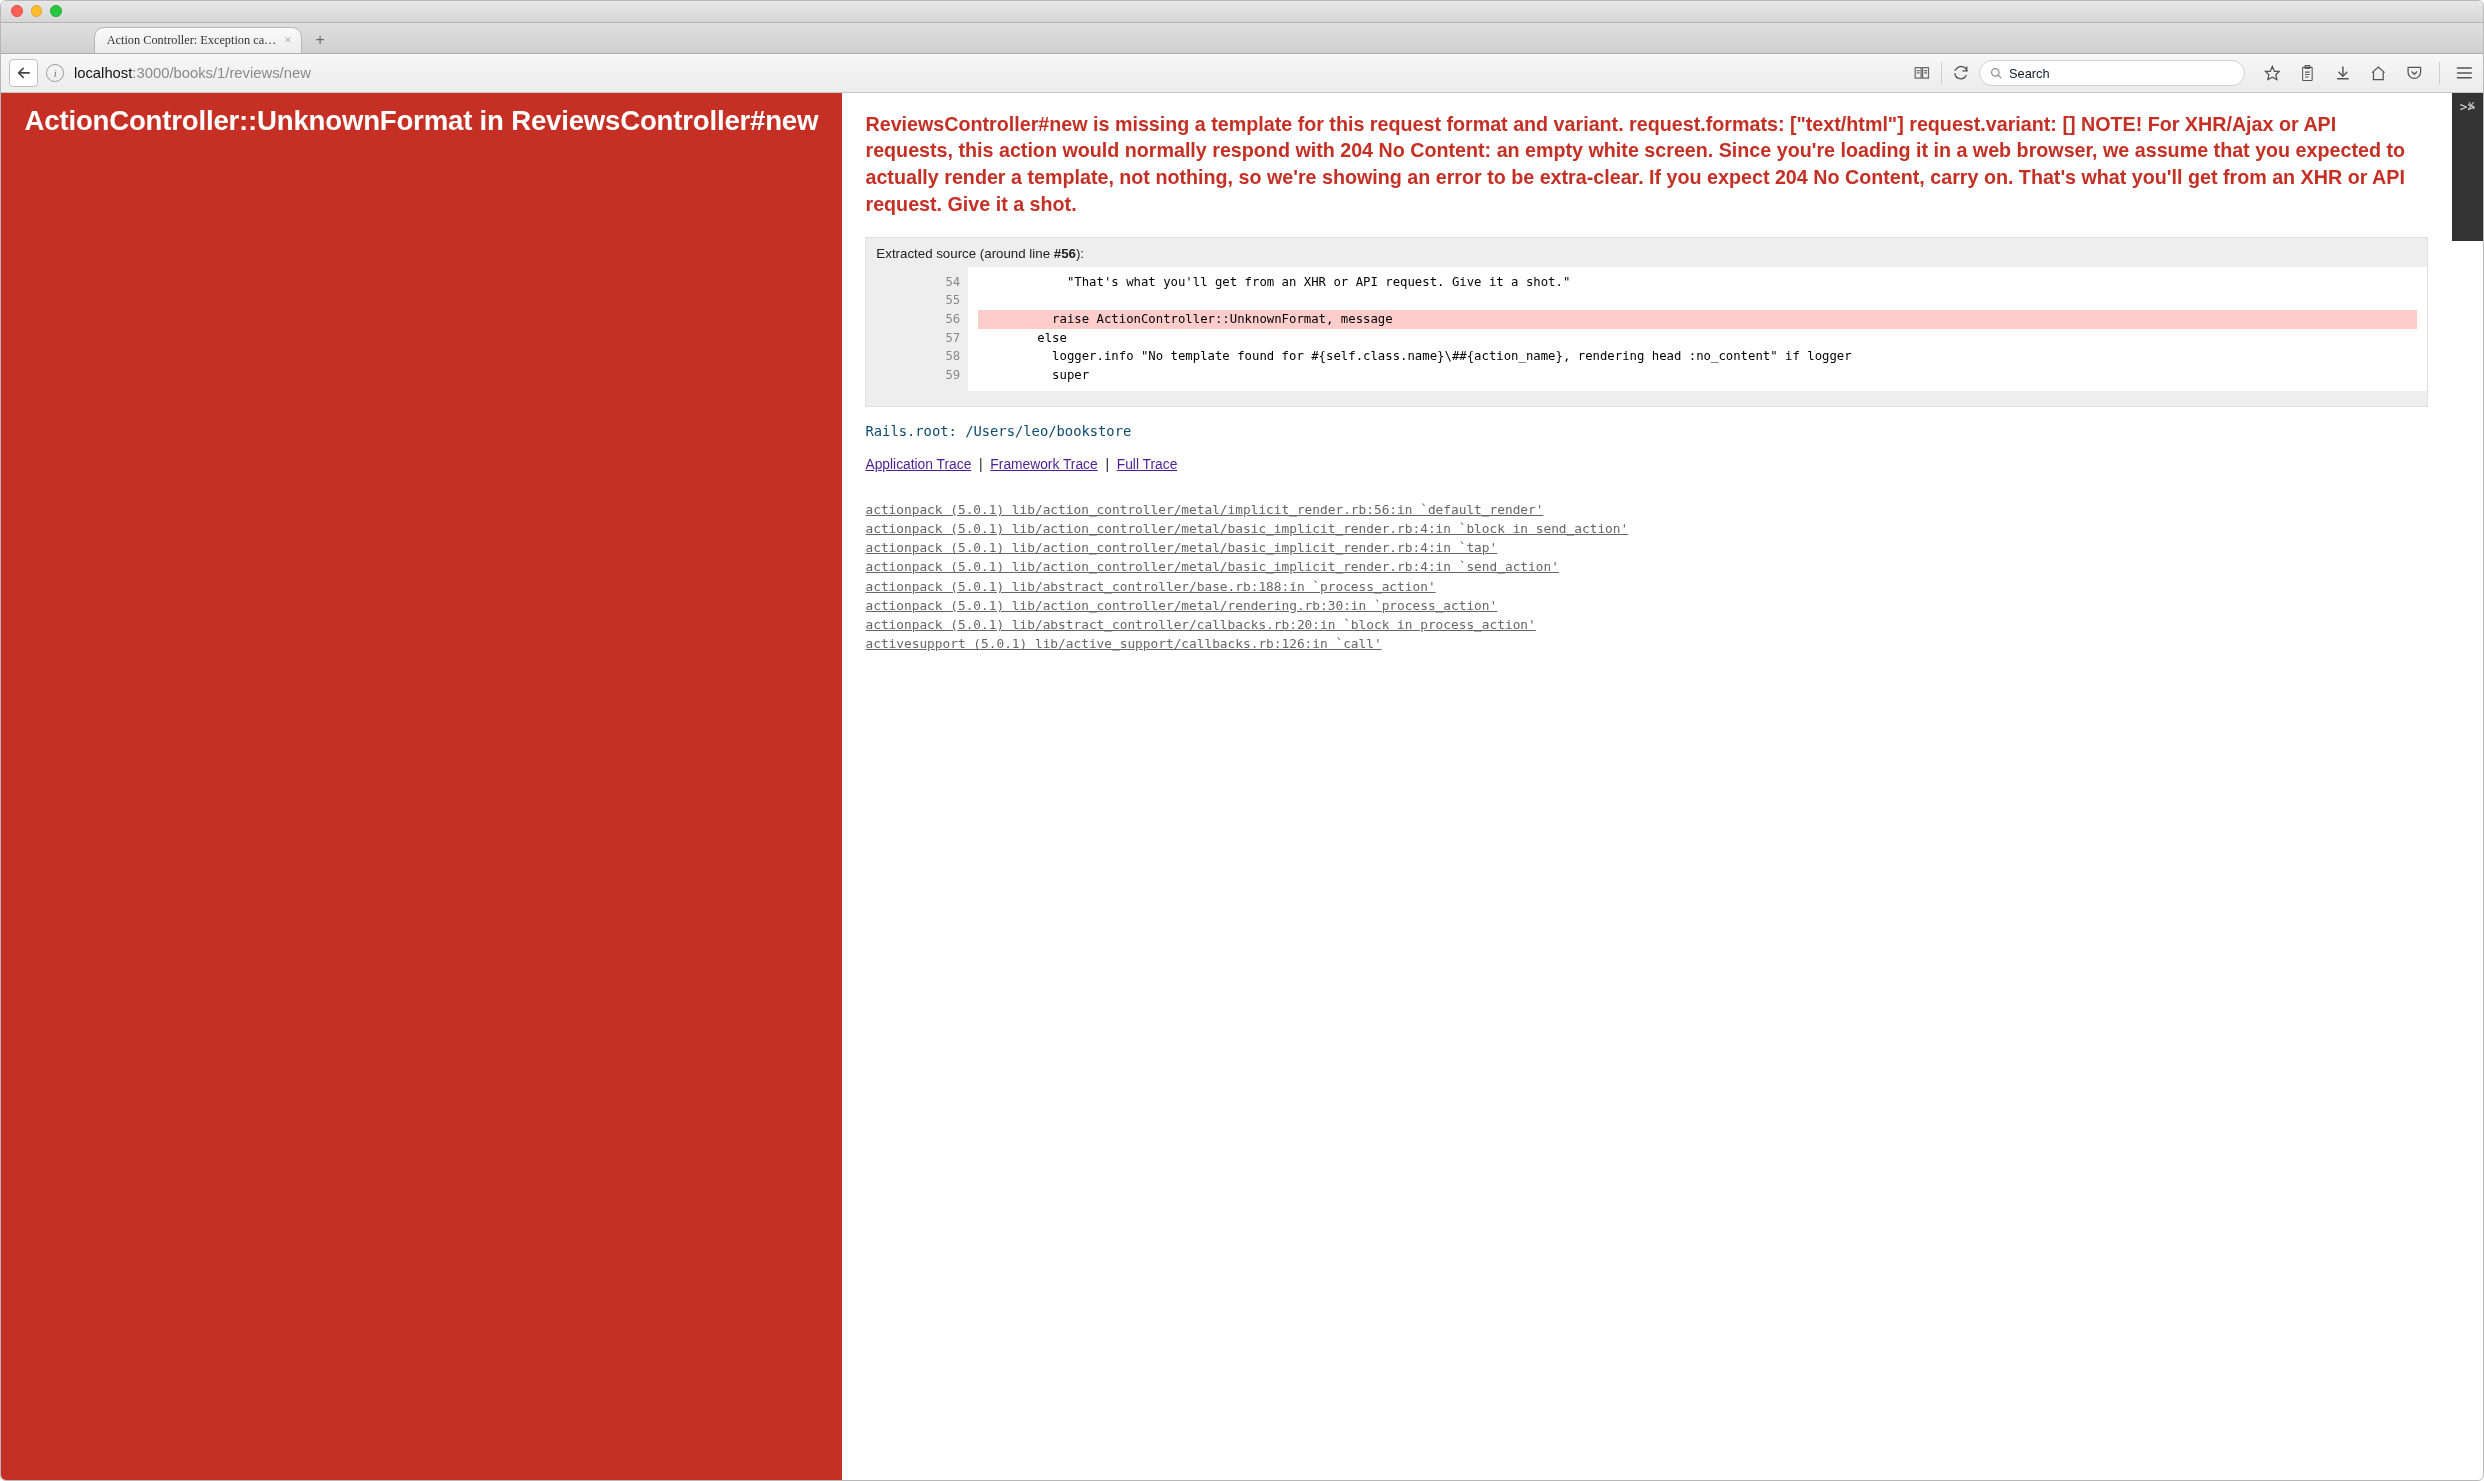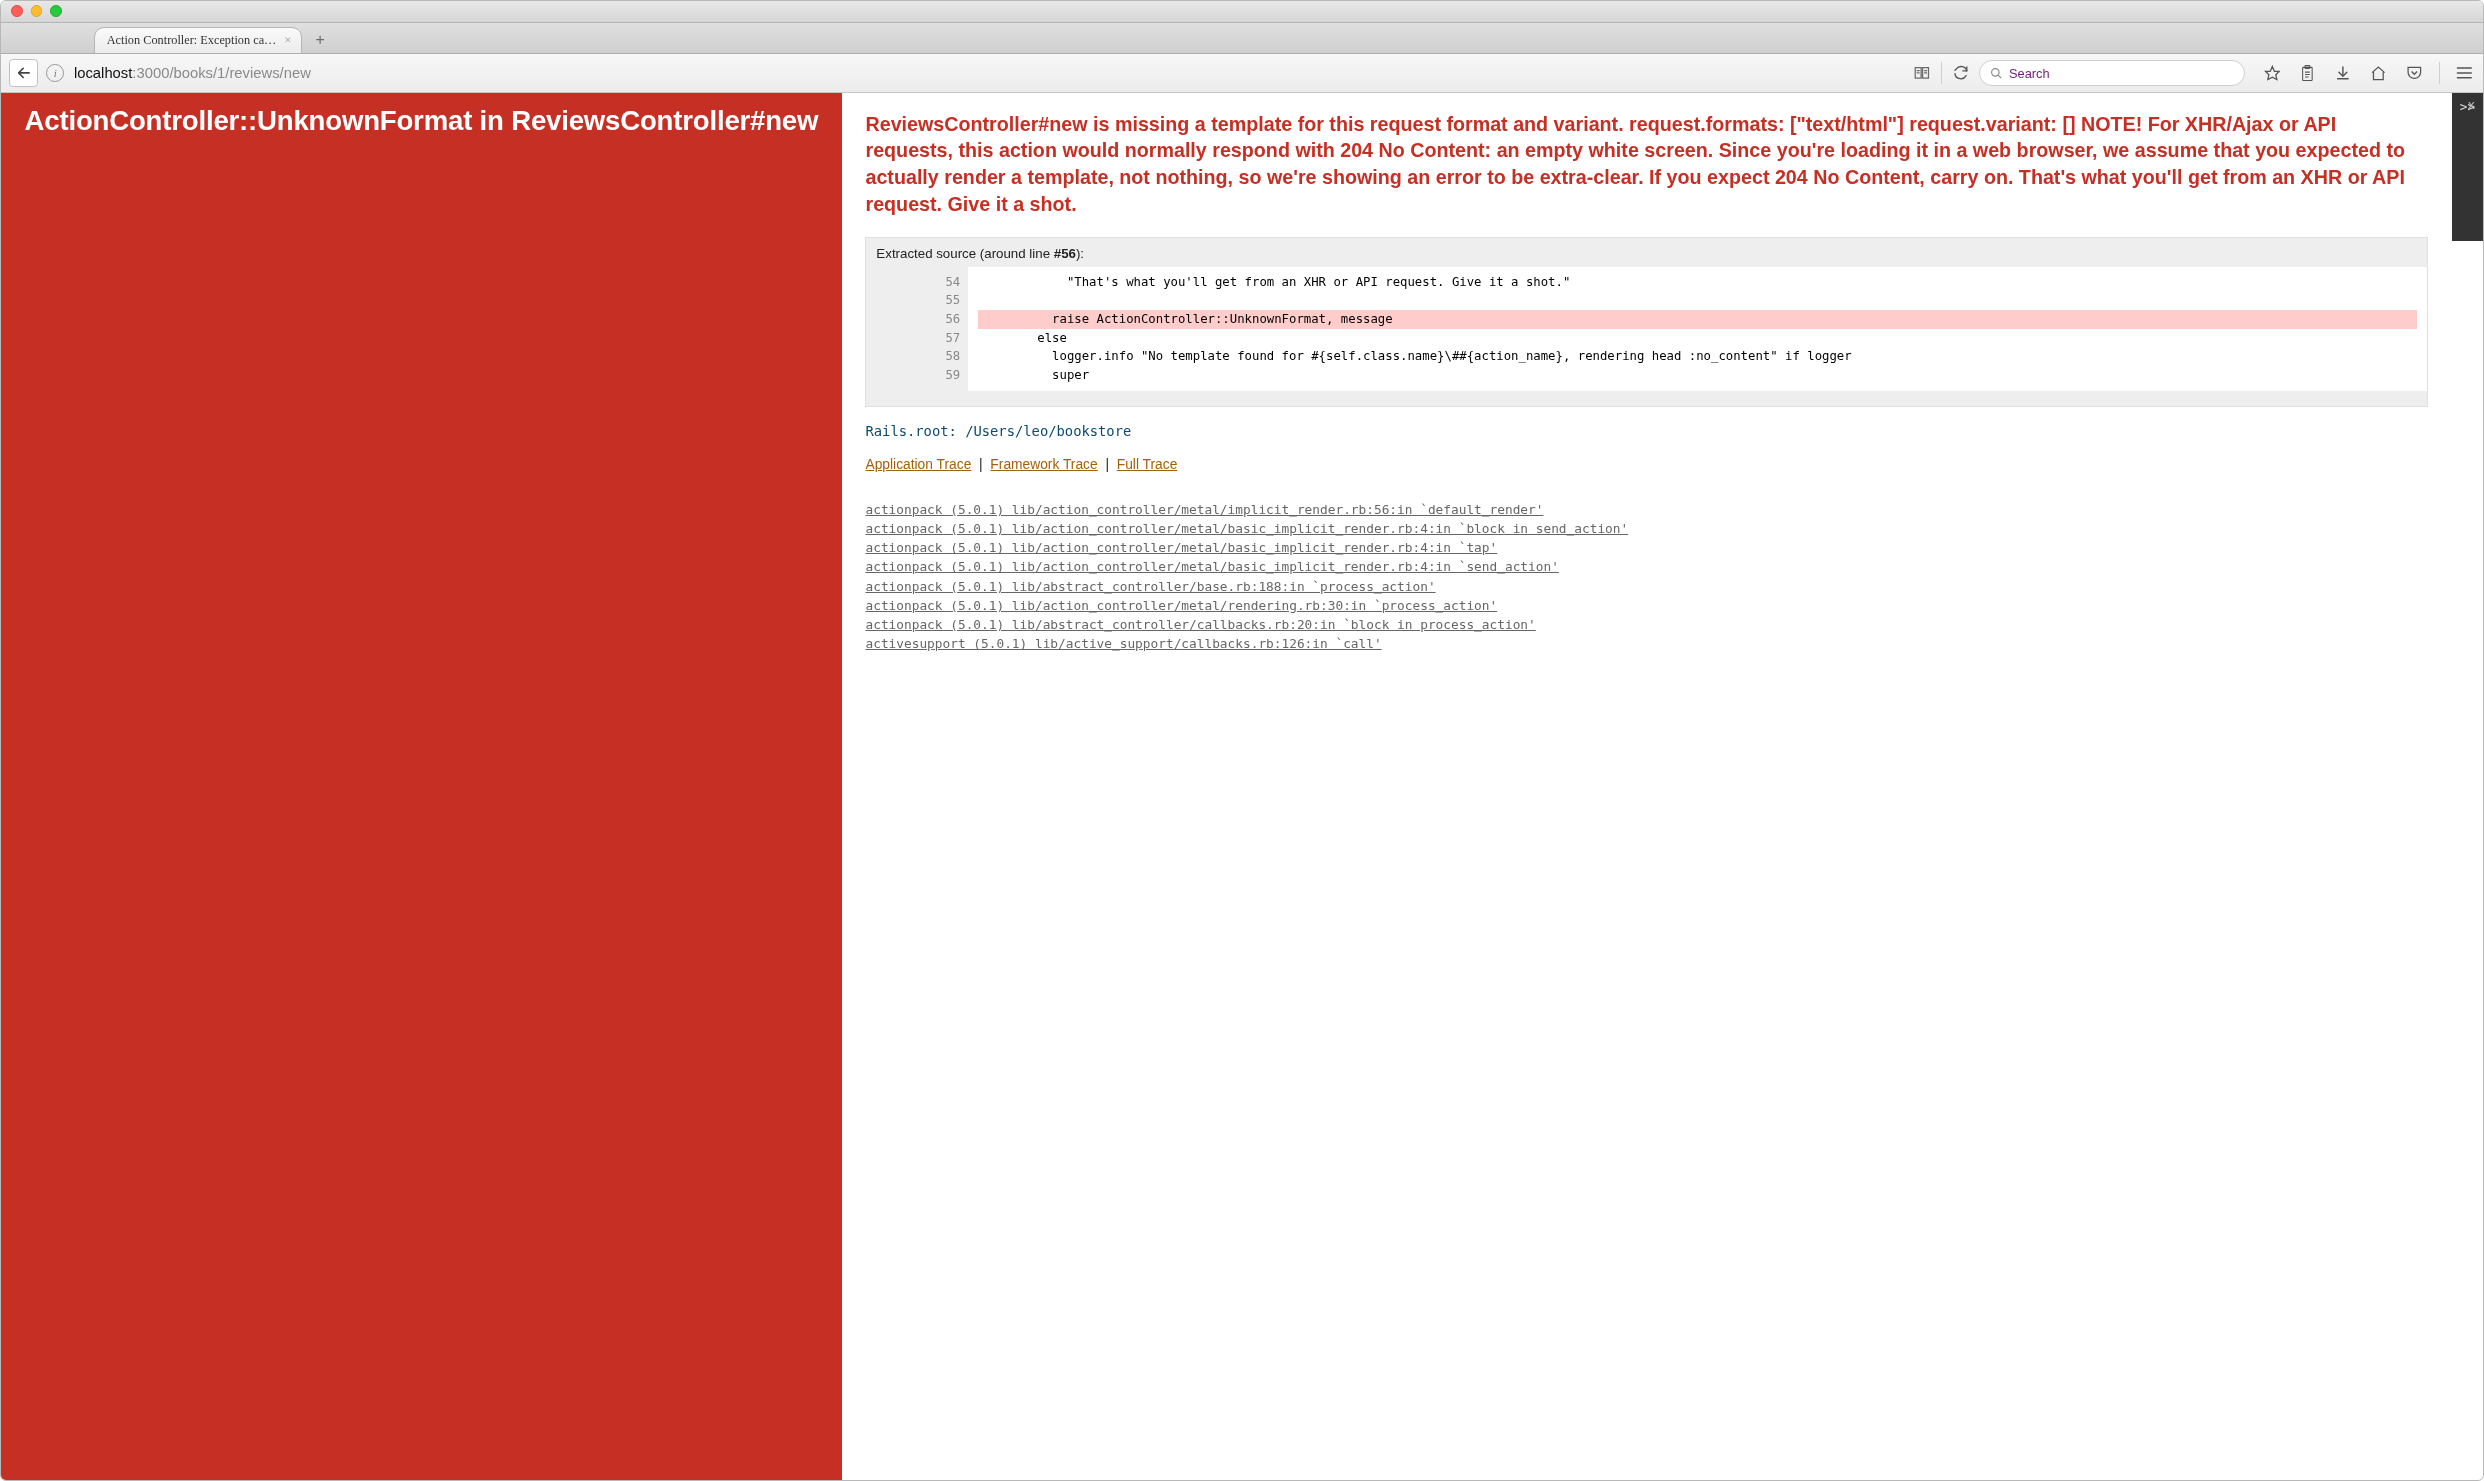--- a/index.html
+++ b/index.html
@@ -24,42 +24,42 @@
 
     
     .toolbar { height: 39px; background: linear-gradient(#f7f7f7, #ececec); border-bottom: 1px solid #c6c6c6; display: flex; align-items: center; padding: 0 7.9px; gap: 7.9px; }
     .backbtn { width: 29.6px; height: 27.6px; border: 1px solid #c0c0c0; border-radius: 3.9px; background: #fff; display: flex; align-items: center; justify-content: center; }
     .infoicon { width: 17.7px; height: 17.7px; border: 1.5px solid #9a9a9a; border-radius: 50%; display: flex; align-items: center; justify-content: center; font-size: 10.8px; color: #7a7a7a; font-family: Georgia, serif; font-style: italic; }
     .url { flex: 1; font-size: 14.8px; color: #333; padding: 3.9px 2px; }
     .url .host { color: #111; }
     .url .rest { color: #8a8a8a; }
     .tbicon { color: #616161; display: flex; align-items: center; justify-content: center; width: 21.7px; height: 21.7px; }
     .divider { width: 1px; height: 21.7px; background: #cfcfcf; }
-    .searchbox { display: flex; align-items: center; width: 266px; height: 25.6px; border: 1px solid #cfcfcf; border-radius: 13.8px; background: #fff; padding: 0 9.9px; gap: 5.9px; font-size: 12.8px; color: #701a75; }
+    .searchbox { display: flex; align-items: center; width: 266px; height: 25.6px; border: 1px solid #cfcfcf; border-radius: 13.8px; background: #fff; padding: 0 9.9px; gap: 5.9px; font-size: 12.8px; color: #0f172a; }
     .searchbox svg { flex-shrink: 0; }
     .righticons { display: flex; align-items: center; gap: 13.8px; margin-left: 7.9px; }
 
     
     .page { flex: 1; overflow: auto; display: flex; flex-direction: row; }
     .railshdr { background: #c52f24; color: #fff; padding: 11.8px 23.6px; }
     .railshdr h1 { font-size: 27.6px; font-weight: 700; letter-spacing: -0.2px; }
     .body { padding: 17.7px 23.6px 0; flex: 1; }
     .msg { font-size: 19.7px; font-weight: 700; color: #c52f24; line-height: 1.35; margin-bottom: 19.7px; }
     .source { background: #eee; border: 1px solid #e0e0e0; padding: 7.9px 0 15.8px; margin-bottom: 15.8px; }
     .srchdr { font-size: 13.3px; color: #222; padding: 0 9.9px 5.9px; }
     .srchdr b { font-weight: 700; }
     .codeblk { display: flex; font-family: "Menlo","Consolas",monospace; font-size: 12.3px; background: #fff; margin: 0 0 0 0; }
     .lnos { background: #eee; color: #888; text-align: right; padding: 5.9px 7.9px 5.9px 79px; line-height: 1.55; }
     .lnos div { height: 18.7px; }
     .srclines { flex: 1; padding: 5.9px 9.9px; line-height: 1.55; }
     .srclines .row { height: 18.7px; white-space: pre; }
     .srclines .hl { background: #ffcccc; }
     .railsroot { font-family: "Menlo","Consolas",monospace; font-size: 13.8px; color: #0c4a6e; margin: 5.9px 0 17.7px; }
     .tracelinks { font-size: 13.8px; margin-bottom: 11.8px; }
-    .tracelinks a { color: #a16207; text-decoration: underline; }
+    .tracelinks a { color: #4c1d95; text-decoration: underline; }
     .tracelinks .sep { color: #222; padding: 0 3.9px; }
     .trace { font-family: "Menlo","Consolas",monospace; font-size: 12.8px; color: #666; line-height: 1.5; margin-top: 28px; }
     .trace div { text-decoration: underline; }
 
     
     .console { height: 148px; background: #333; color: #eee; font-family: "Menlo","Consolas",monospace; font-size: 12.8px; position: relative; }
     .console .prompt { padding: 5.9px 7.9px; color: #ddd; }
     .console .closex { position: absolute; top: 3.9px; right: 7.9px; color: #bbb; font-size: 12.8px; }
   </style>
 </head>

